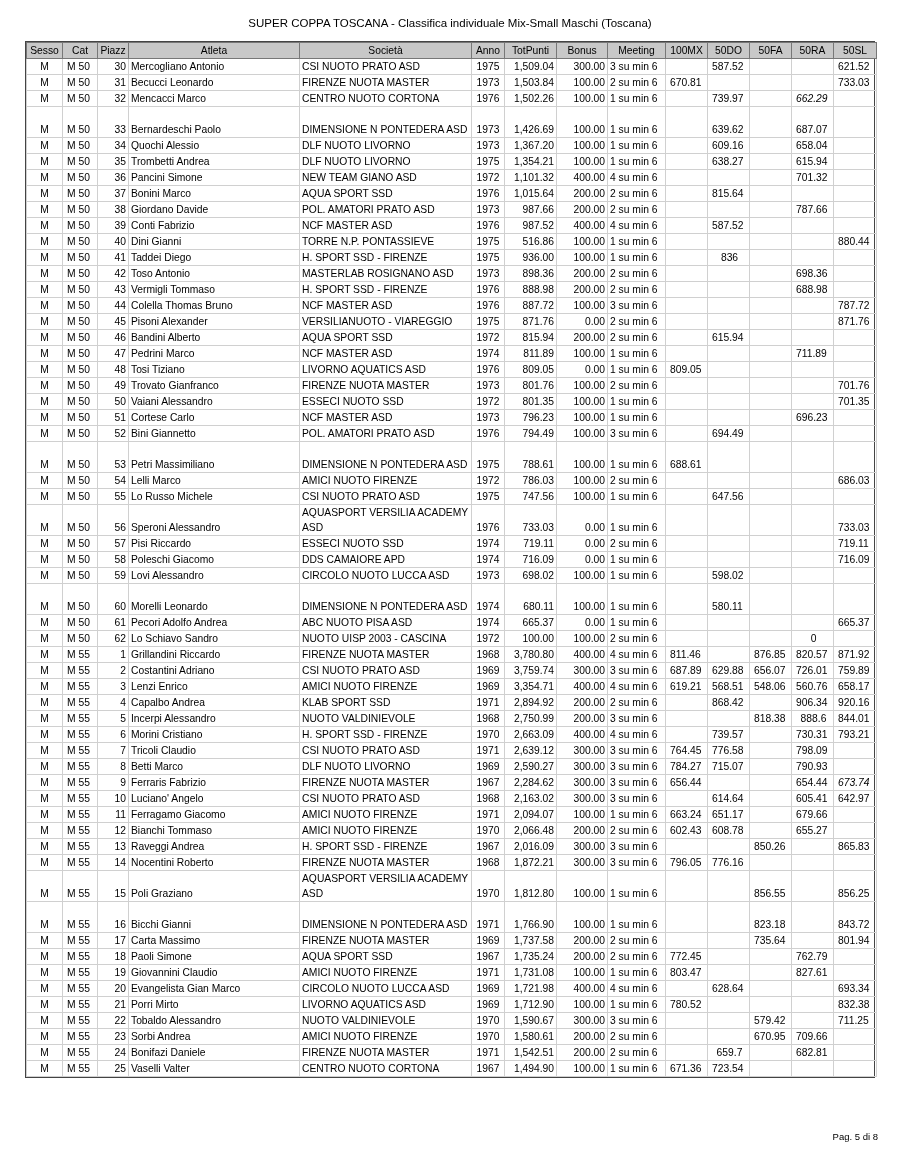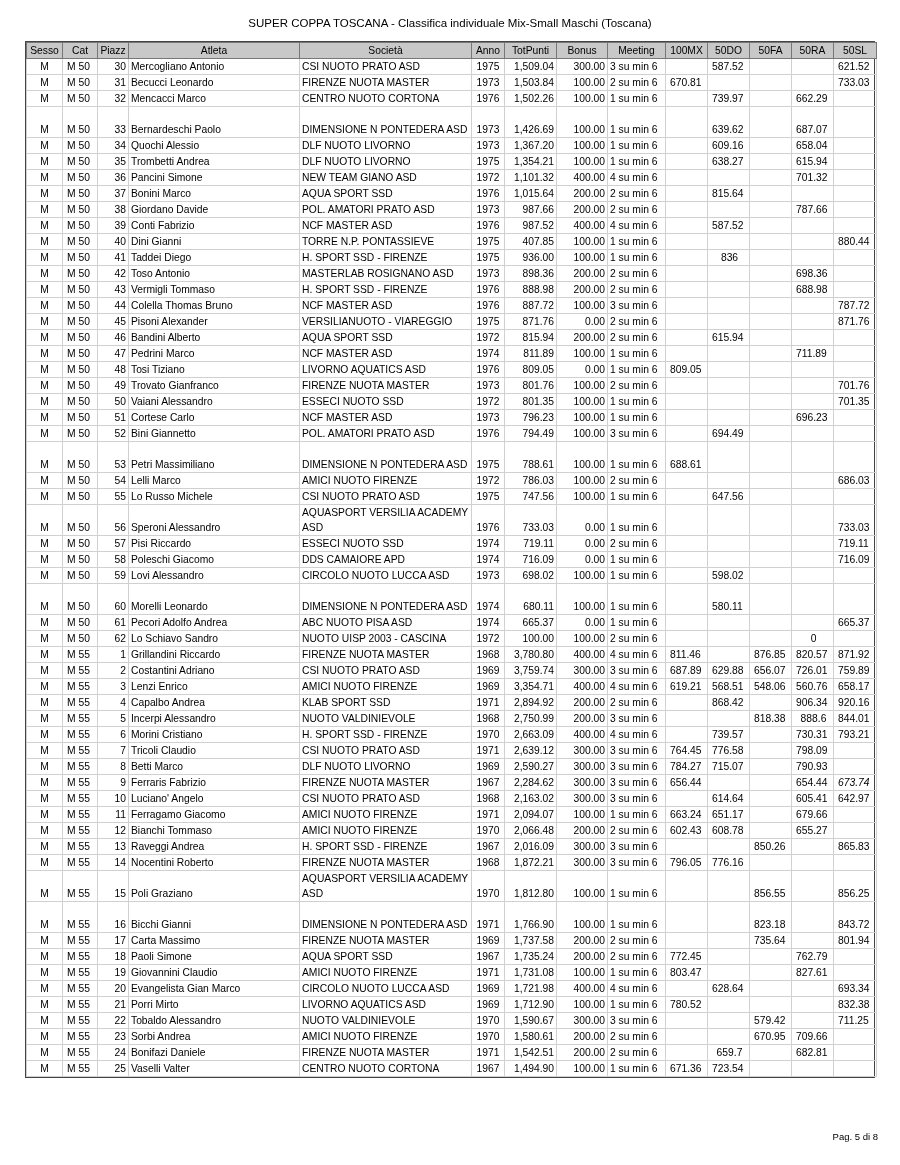--- a/index.html
+++ b/index.html
@@ -98,21 +98,21 @@
           <td class="r">32</td>
           <td class="l">Mencacci Marco</td>
           <td class="l">CENTRO NUOTO CORTONA</td>
           <td class="c num">1976</td>
           <td class="r num">1,502.26</td>
           <td class="r num">100.00</td>
           <td class="l num">1 su min 6</td>
           <td class="l num" style="padding-left: 4px;"></td>
           <td class="l num" style="padding-left: 4px;">739.97</td>
           <td class="l num" style="padding-left: 4px;"></td>
-          <td class="l num" style="padding-left: 4px;">662.29</td>
+          <td class="l num" style="padding-left: 4px; font-style: italic;">662.29</td>
           <td class="l num" style="padding-left: 4px;"></td>
         </tr>
         <tr class="tall">
           <td class="c">M</td>
           <td class="l" style="padding-left: 4px;">M 50</td>
           <td class="r">33</td>
           <td class="l">Bernardeschi Paolo</td>
           <td class="l">DIMENSIONE N PONTEDERA ASD</td>
           <td class="c num">1973</td>
           <td class="r num">1,426.69</td>
@@ -220,21 +220,21 @@
           <td class="l num" style="padding-left: 4px;"></td>
           <td class="l num" style="padding-left: 4px;"></td>
         </tr>
         <tr>
           <td class="c">M</td>
           <td class="l" style="padding-left: 4px;">M 50</td>
           <td class="r">40</td>
           <td class="l">Dini Gianni</td>
           <td class="l">TORRE N.P. PONTASSIEVE</td>
           <td class="c num">1975</td>
-          <td class="r num">407.85</td>
+          <td class="r num">516.86</td>
           <td class="r num">100.00</td>
           <td class="l num">1 su min 6</td>
           <td class="l num" style="padding-left: 4px;"></td>
           <td class="l num" style="padding-left: 4px;"></td>
           <td class="l num" style="padding-left: 4px;"></td>
           <td class="l num" style="padding-left: 4px;"></td>
           <td class="l num" style="padding-left: 4px;">880.44</td>
         </tr>
         <tr>
           <td class="c">M</td>

